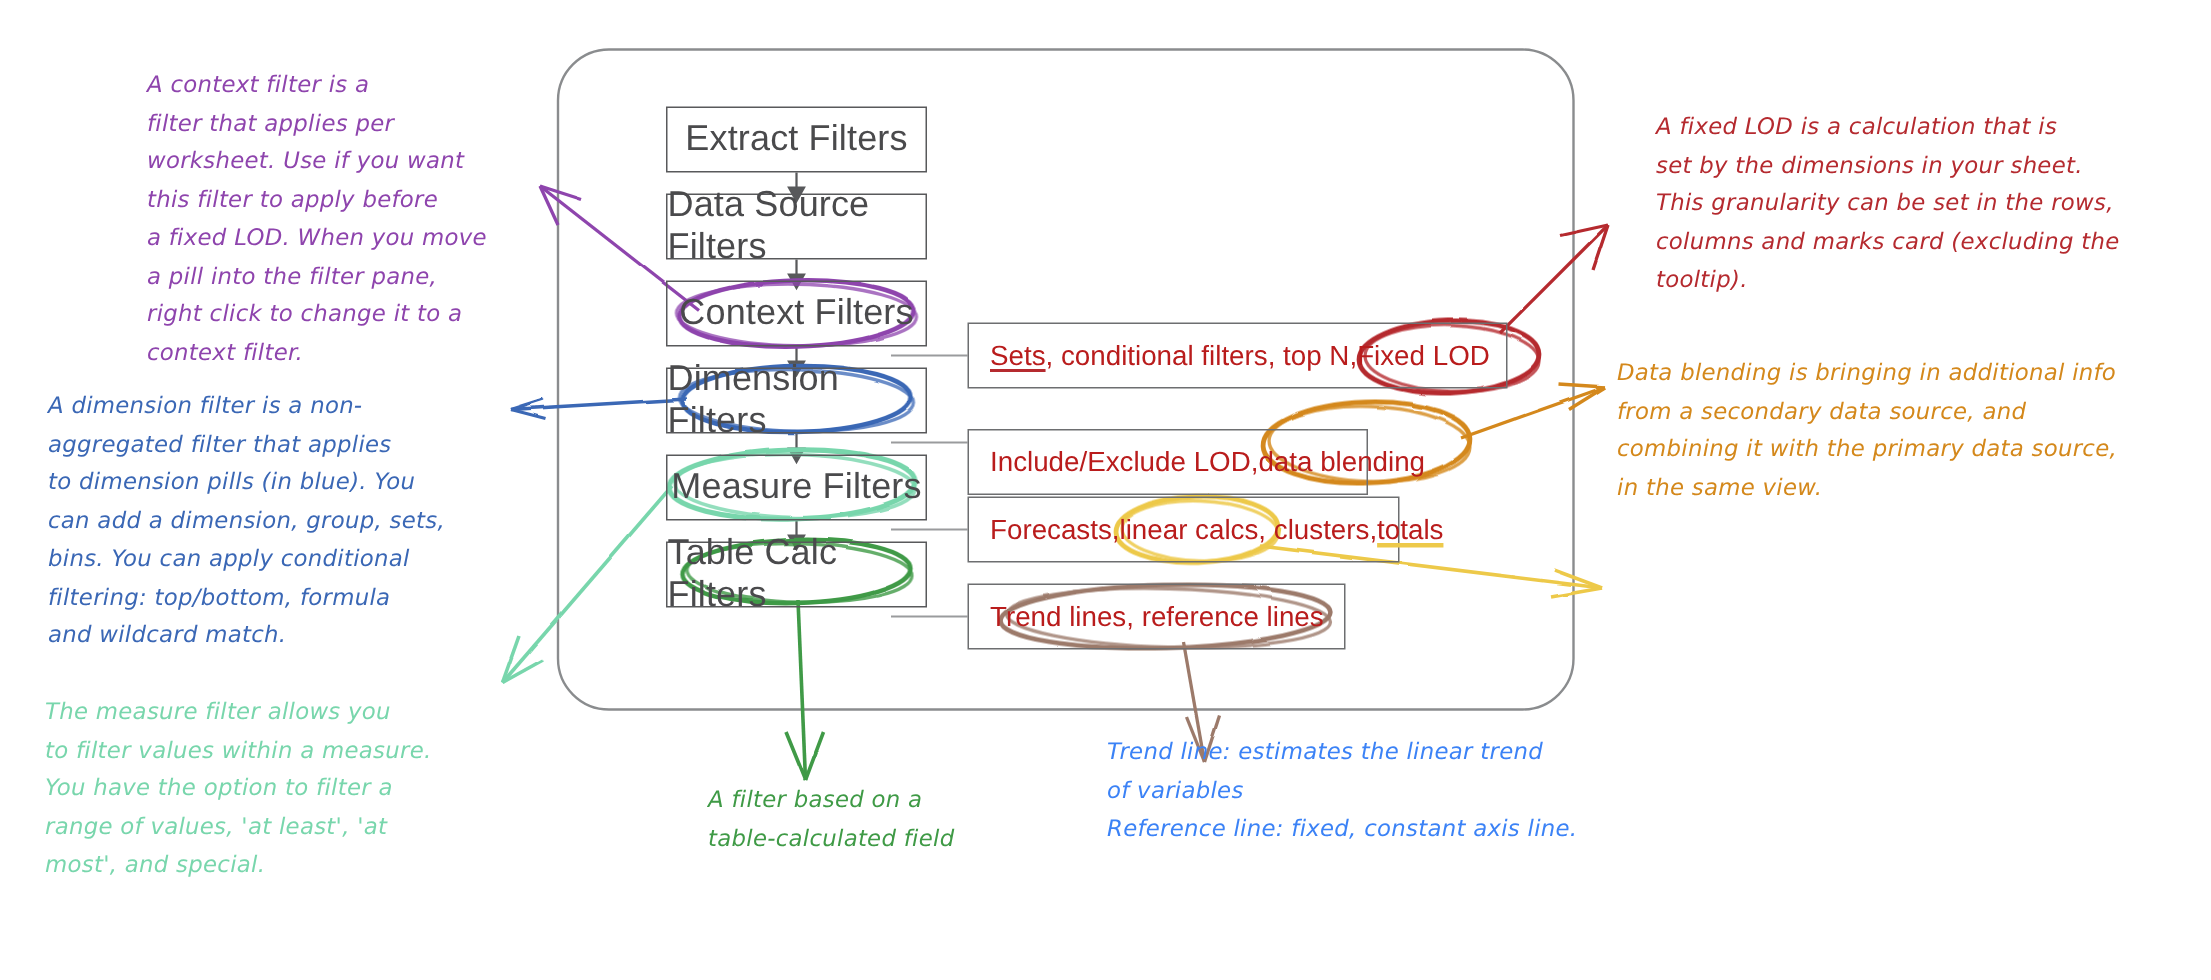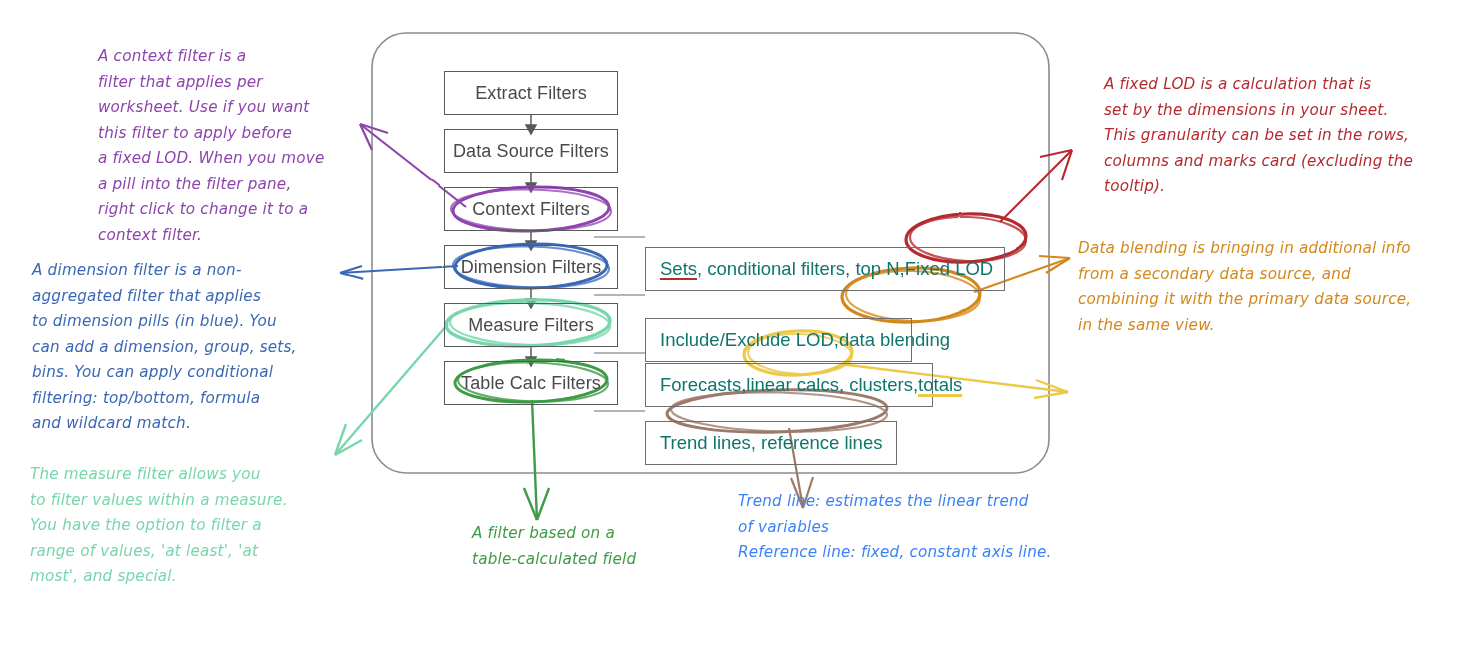--- a/index.html
+++ b/index.html
@@ -23,38 +23,37 @@
     font-style:italic;
   }
 
   .flowbox{
     position:absolute;
     box-sizing:border-box;
     border:1.4px solid #58595b;
     background:transparent;
     display:flex;align-items:center;justify-content:center;
     font-family:"Liberation Sans", sans-serif;
-    font-size:18px;
+    font-size:24px;
     color:#4a4a4c;
     font-style:normal;
     letter-spacing:.1px;
   }
   .tagbox{
     position:absolute;
     box-sizing:border-box;
     border:1.4px solid #6d6e70;
     background:transparent;
     display:flex;align-items:center;
     padding-left:14px;
     font-family:"Liberation Sans", sans-serif;
     font-size:18.5px;
-    color:#0f766e;
+    color:#b91c1c;
     font-style:normal;
     white-space:nowrap;
-    margin-top:32px;
   }
   .tagbox .u{ text-decoration:underline; text-underline-offset:3px; }
   .tagbox .u.red{ text-decoration-color:#b52a2f; text-decoration-thickness:2px;}
   .tagbox .u.yel{ text-decoration-color:#edc94a; text-decoration-thickness:2.5px;}
 </style>
 </head>
 <body>
 
 <div id="stage">
 

